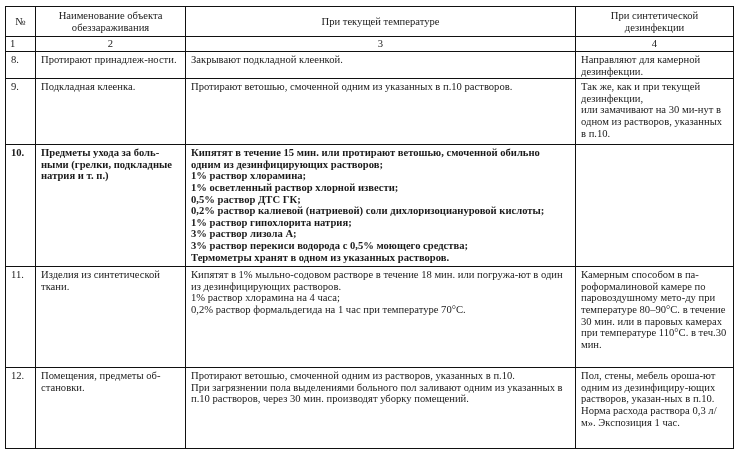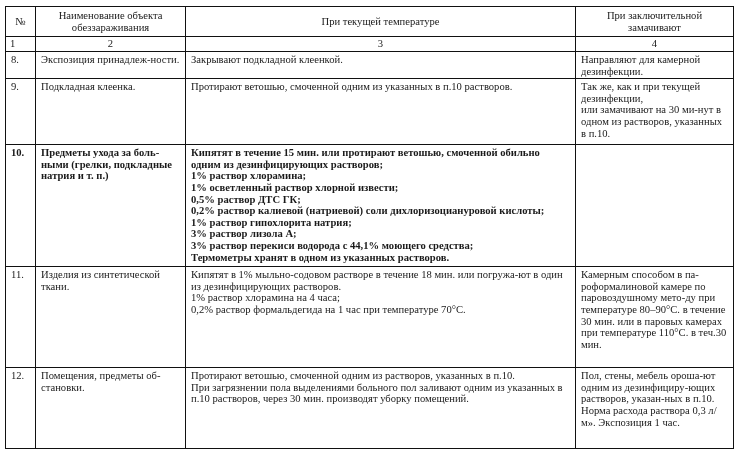--- a/index.html
+++ b/index.html
@@ -74,34 +74,34 @@
     <col class="c-num">
     <col class="c-obj">
     <col class="c-cur">
     <col class="c-fin">
   </colgroup>
   <thead>
     <tr class="head-row">
       <th class="num-head">№</th>
       <th>Наименование объекта обеззараживания</th>
       <th>При текущей температуре</th>
-      <th>При заключительной замачивают</th>
+      <th>При синтетической дезинфекции</th>
     </tr>
     <tr class="index-row">
       <td class="idx-num">1</td>
       <td>2</td>
       <td>3</td>
       <td>4</td>
     </tr>
   </thead>
   <tbody>
 
     <tr class="row-8">
       <td class="num-cell">8.</td>
-      <td class="obj-cell">Экспозиция принадлеж-ности.</td>
+      <td class="obj-cell">Протирают принадлеж-ности.</td>
       <td class="cur-cell">
         <span class="line">Закрывают подкладной клеенкой.</span>
       </td>
       <td class="fin-cell">
         <span class="line">Направляют для камерной дезинфекции.</span>
       </td>
     </tr>
 
     <tr class="row-9">
       <td class="num-cell">9.</td>
@@ -119,21 +119,21 @@
       <td class="num-cell">10.</td>
       <td class="obj-cell indent-1">Предметы ухода за боль-ными (грелки, подкладные натрия и т. п.)</td>
       <td class="cur-cell">
         <span class="line">Кипятят в течение 15 мин. или протирают ветошью, смоченной обильно одним из дезинфицирующих растворов;</span>
         <span class="line">1% раствор хлорамина;</span>
         <span class="line">1% осветленный раствор хлорной извести;</span>
         <span class="line">0,5% раствор ДТС ГК;</span>
         <span class="line">0,2% раствор калиевой (натриевой) соли дихлоризоциануровой кислоты;</span>
         <span class="line">1% раствор гипохлорита натрия;</span>
         <span class="line">3% раствор лизола А;</span>
-        <span class="line">3% раствор перекиси водорода с 44,1% моющего средства;</span>
+        <span class="line">3% раствор перекиси водорода с 0,5% моющего средства;</span>
         <span class="line">Термометры хранят в одном из указанных растворов.</span>
       </td>
       <td class="fin-cell"></td>
     </tr>
 
     <tr class="row-11">
       <td class="num-cell">11.</td>
       <td class="obj-cell">Изделия из синтетической ткани.</td>
       <td class="cur-cell">
         <span class="line">Кипятят в 1% мыльно-содовом растворе в течение 18 мин. или погружа-ют в один из дезинфицирующих растворов.</span>

